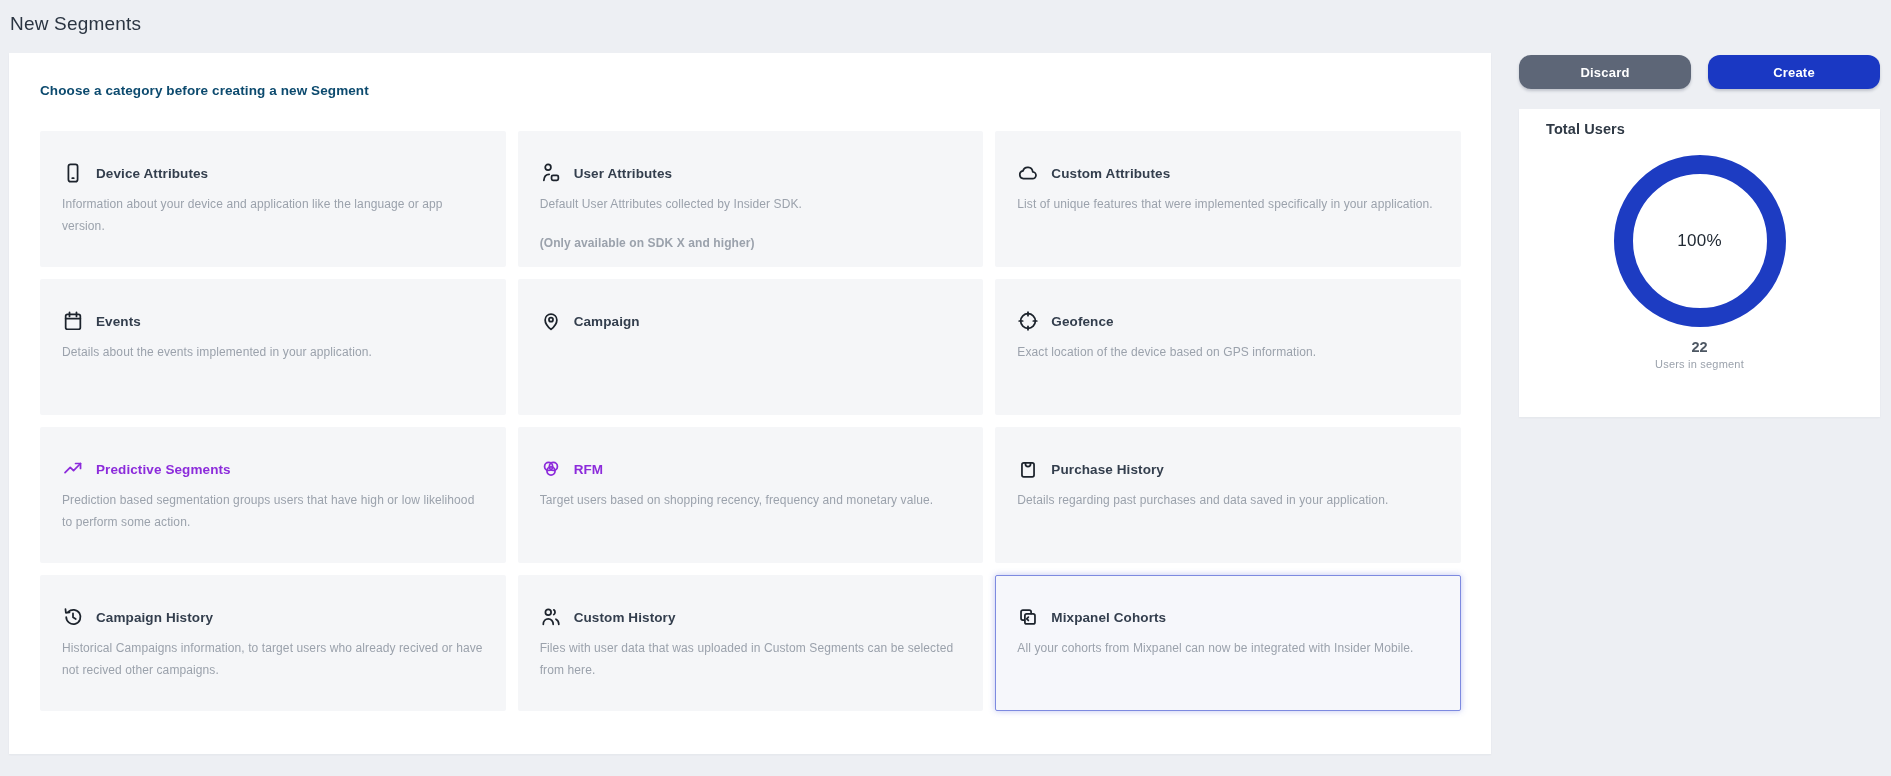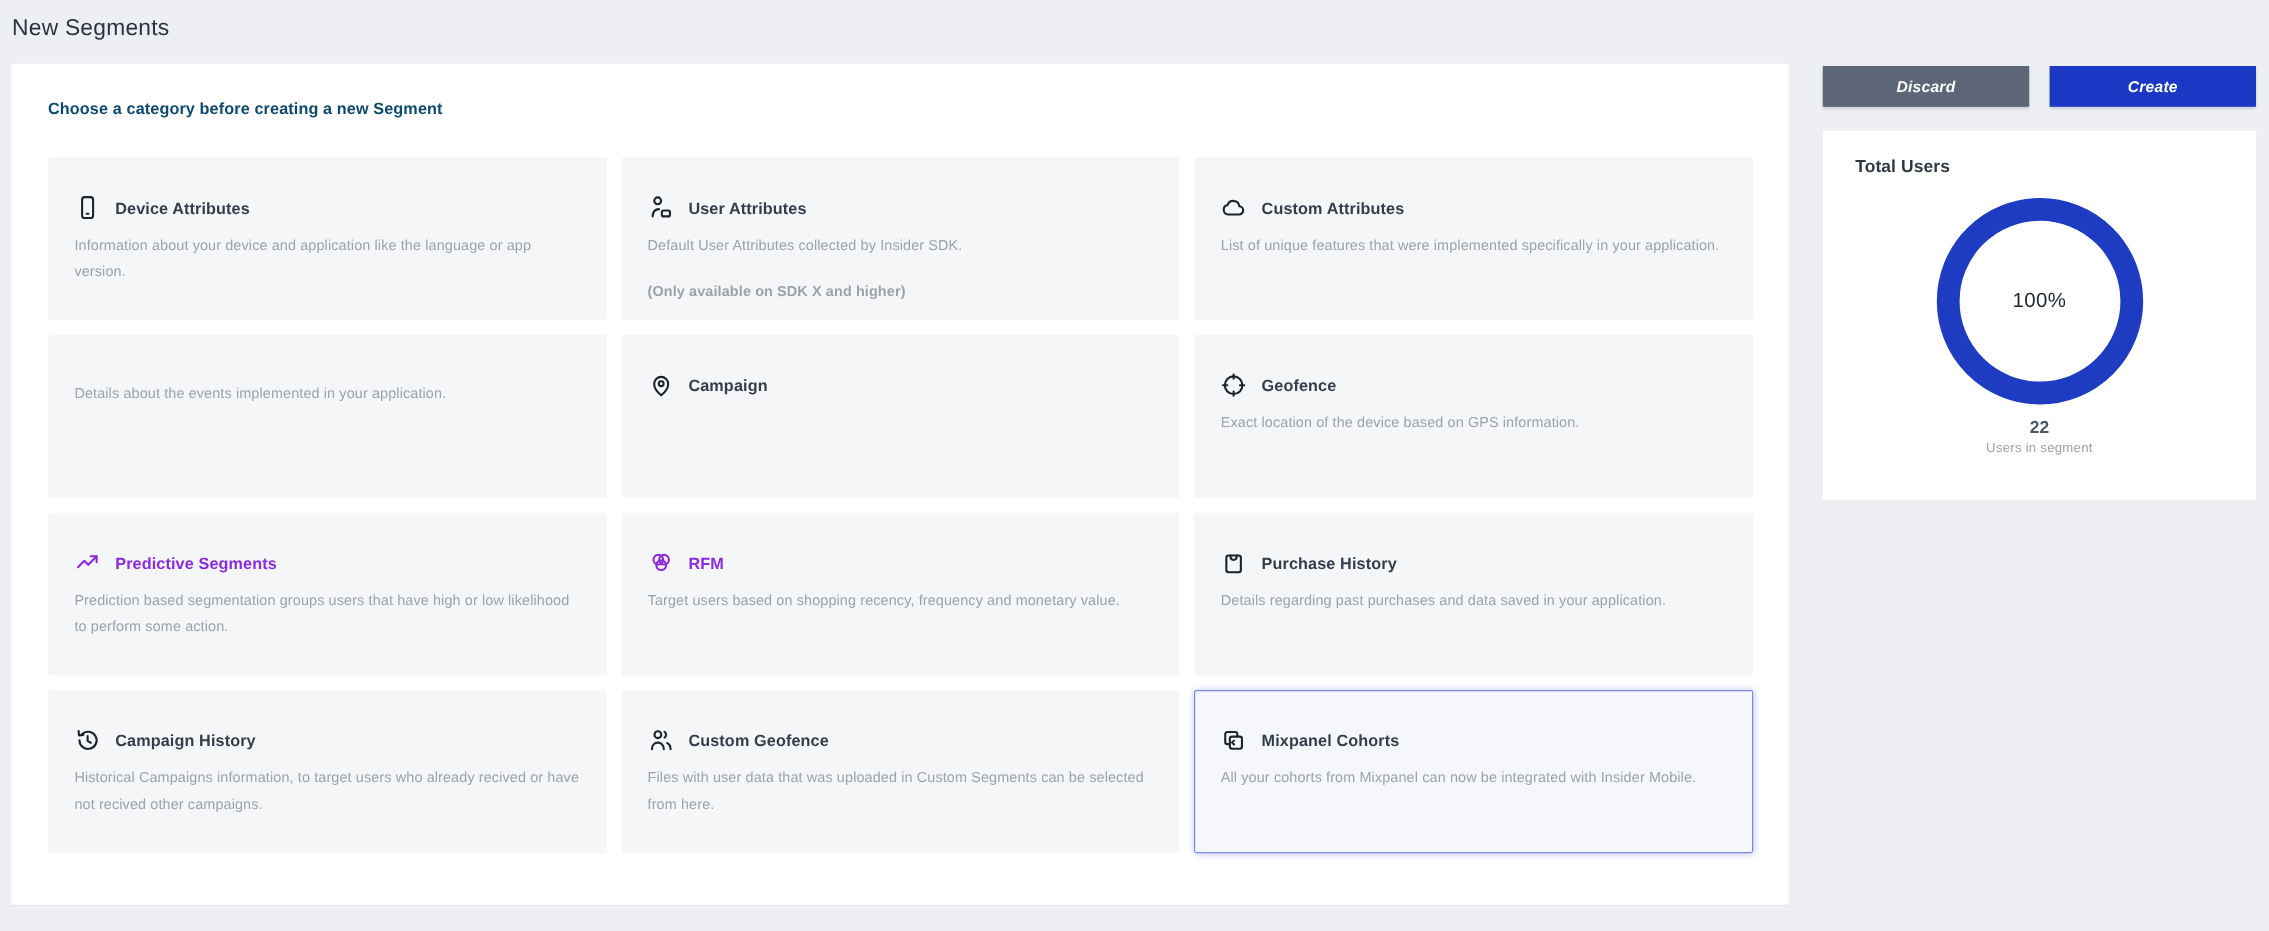--- a/index.html
+++ b/index.html
@@ -50,38 +50,38 @@
   .card-desc {
     margin-top:8px; font-size:12px; line-height:22px; color:#9ba2ac;
     max-width:436px; letter-spacing:.1px;
   }
   .card-desc .d2 { display:block; font-weight:bold;margin-top:17px; }
   .card-desc .d2:empty { display:none; }
   
   .sidebar { position:absolute; left:1519px; top:55px; width:361px; }
   .btn-row { display:flex; justify-content:space-between; margin-bottom:20px; }
   .btn {
-    width:172px; height:34px; border:none; border-radius:0;
+    width:172px; height:34px; border:none; border-radius:12px;
     font-family:"Liberation Sans", sans-serif;
     font-size:13px; font-weight:bold; color:#ffffff; letter-spacing:.2px;
-    box-shadow:0 2px 3px rgba(30,40,70,.22); cursor:pointer;font-style:italic;
+    box-shadow:0 2px 3px rgba(30,40,70,.22); cursor:pointer;
   }
   .btn.discard { background:#5d6677; }
   .btn.create  { background:#1a38c3; }
   .white-card { background:#ffffff; box-shadow:0 1px 2px rgba(40,50,70,.05); }
   .name-card { height:88px; padding:16px 27px 0 27px; margin-bottom:22px; }
   .name-label { display:block; font-size:11px; color:#a6adb7; letter-spacing:.2px; }
   .name-input {
     display:block; margin-top:5px; width:303px;
     border:none; outline:none; background:transparent;
     border-bottom:1px solid #9aa1ab; padding:0 0 7px 0;
     font-family:"Liberation Sans", sans-serif;
     font-size:13.5px; color:#39434f; letter-spacing:.2px;
   }
-  .total-card { height:308px; padding-top:22px; }
+  .total-card { height:308px; padding-top:12px; }
   .total-title { font-size:14.5px; font-weight:bold; color:#2f3945; padding-left:27px; letter-spacing:.1px; }
   .donut {
     width:172px; height:172px; margin:18px auto 0;
     border:19px solid #1d3cc2; border-radius:50%;
     display:flex; align-items:center; justify-content:center;
   }
   .donut-label { font-size:17px; font-weight:500; color:#212a34; letter-spacing:.3px; }
   .users-count { margin-top:12px; text-align:center; font-size:14.5px; font-weight:bold; color:#4d5763; }
   .users-caption { margin-top:3px; text-align:center; font-size:11px; color:#9ba2ac; letter-spacing:.2px; }
 </style>
@@ -123,20 +123,31 @@
       <span class="card-icon">
             <svg viewBox="0 0 24 24" fill="none" stroke="currentColor" stroke-width="1.9" stroke-linecap="round" stroke-linejoin="round">
               <path d="M7 18.2a4.3 4.3 0 0 1-.5-8.5 5.5 5.5 0 0 1 10.7 1.1 3.7 3.7 0 0 1-.4 7.4z"></path>
             </svg>
           </span>
       <span class="card-title">Custom Attributes</span>
     </div>
     <p class="card-desc"><span class="d1">List of unique features that were implemented specifically in your application.</span></p>
   </div>
       <div class="card">
+    <div class="card-head">
+      <span class="card-icon">
+            <svg viewBox="0 0 24 24" fill="none" stroke="currentColor" stroke-width="1.9" stroke-linecap="round" stroke-linejoin="round">
+              <rect x="4" y="4.8" width="16" height="16.2" rx="2"></rect>
+              <line x1="8.2" y1="2.6" x2="8.2" y2="7"></line>
+              <line x1="15.8" y1="2.6" x2="15.8" y2="7"></line>
+              <line x1="4" y1="9.4" x2="20" y2="9.4"></line>
+            </svg>
+          </span>
+      <span class="card-title">Events</span>
+    </div>
     <p class="card-desc"><span class="d1">Details about the events implemented in your application.</span></p>
   </div>
       <div class="card">
     <div class="card-head">
       <span class="card-icon">
             <svg viewBox="0 0 24 24" fill="none" stroke="currentColor" stroke-width="1.9" stroke-linecap="round" stroke-linejoin="round">
               <path d="M12 21.2s-6.4-5.4-6.4-10.4a6.4 6.4 0 1 1 12.8 0c0 5-6.4 10.4-6.4 10.4z"></path>
               <circle cx="12" cy="10.6" r="2.2"></circle>
             </svg>
           </span>
@@ -211,21 +222,21 @@
       <div class="card">
     <div class="card-head">
       <span class="card-icon">
             <svg viewBox="0 0 24 24" fill="none" stroke="currentColor" stroke-width="1.9" stroke-linecap="round" stroke-linejoin="round">
               <circle cx="9" cy="6.8" r="3.1"></circle>
               <path d="M3.6 20c0-3.6 2.4-6 5.4-6s5.4 2.4 5.4 6"></path>
               <path d="M15 4.2a3.1 3.1 0 0 1 0 5.2"></path>
               <path d="M17.4 14.4c1.9.9 3.1 3 3.1 5.6"></path>
             </svg>
           </span>
-      <span class="card-title">Custom Geofence</span>
+      <span class="card-title">Custom History</span>
     </div>
     <p class="card-desc"><span class="d1">Files with user data that was uploaded in Custom Segments can be selected from here.</span></p>
   </div>
       <div class="card selected">
     <div class="card-head">
       <span class="card-icon">
             <svg viewBox="0 0 24 24" fill="none" stroke="currentColor" stroke-width="1.9" stroke-linecap="round" stroke-linejoin="round">
               <path d="M15.4 8.2V6.4a2 2 0 0 0-2-2H6.4a2 2 0 0 0-2 2v7a2 2 0 0 0 2 2h1.8"></path>
               <rect x="8.6" y="8.6" width="11" height="11" rx="2"></rect>
               <polyline points="12.4 12.2 10.6 14 12.4 15.8"></polyline>

